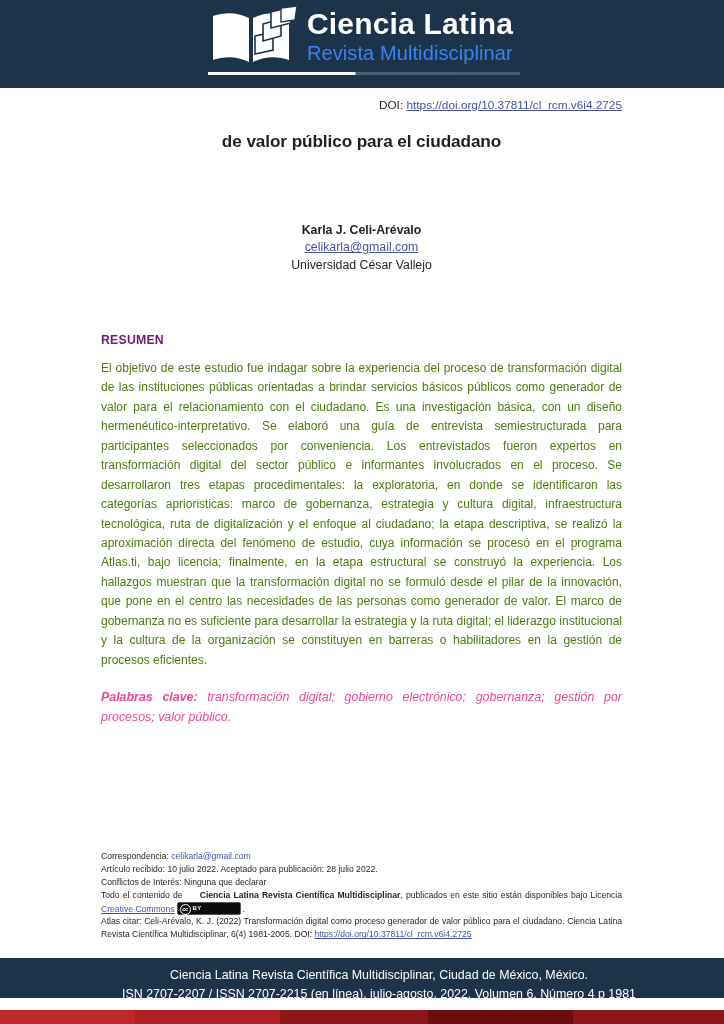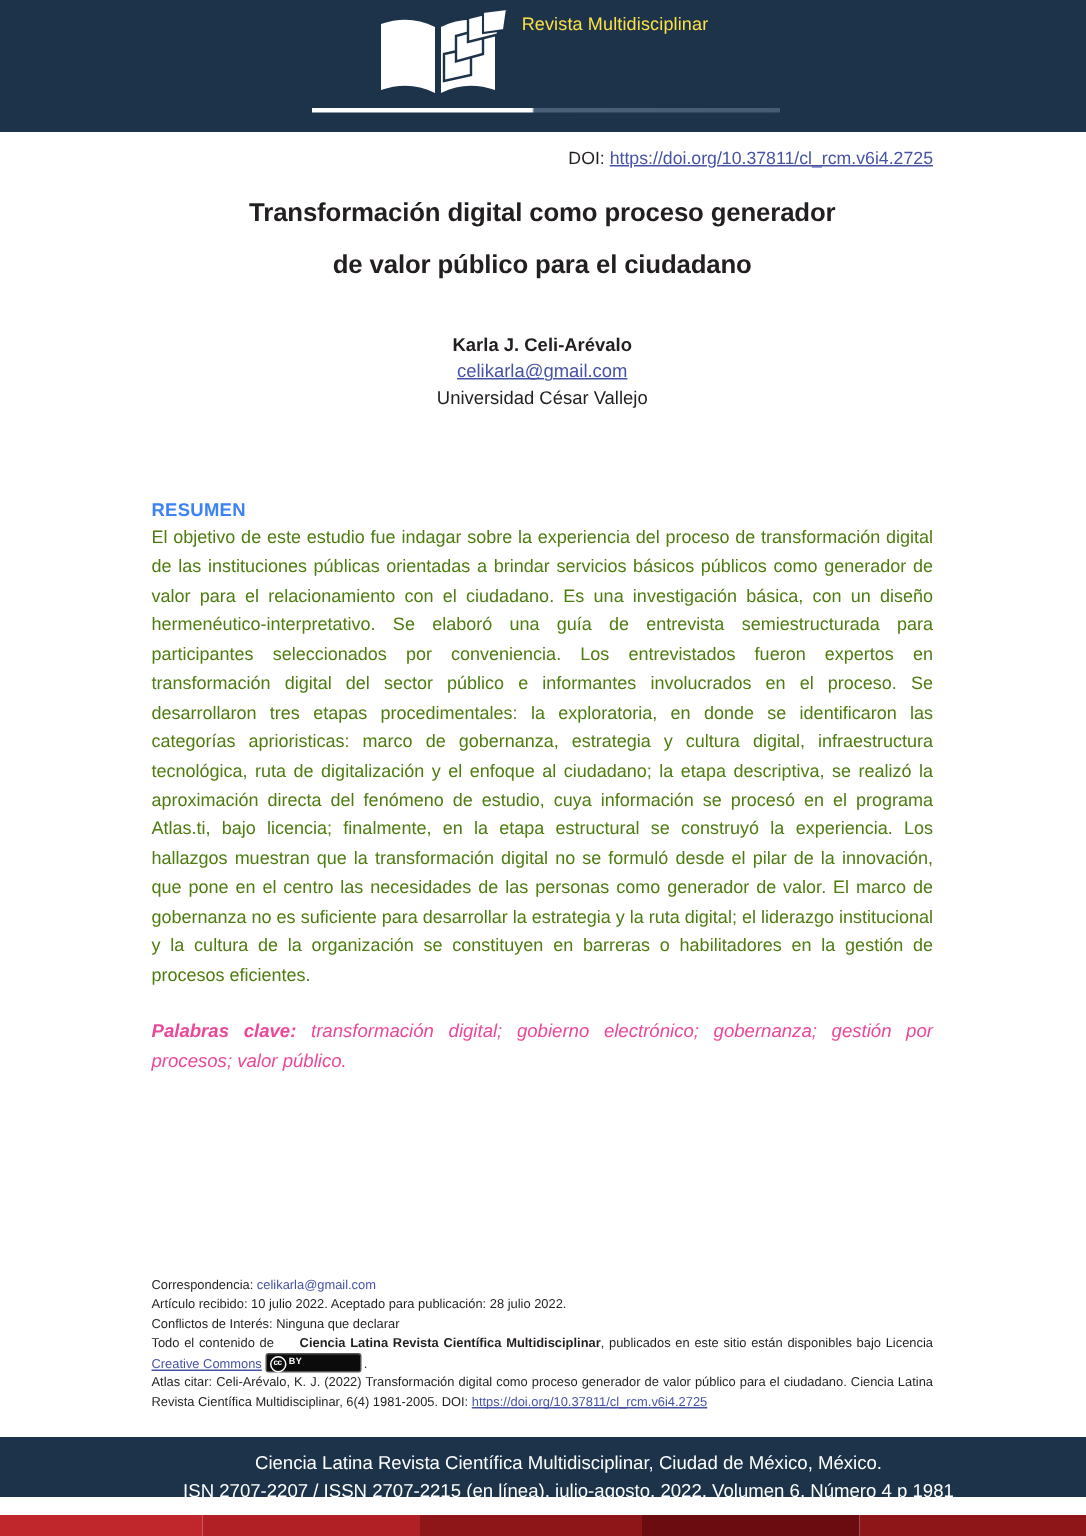--- a/index.html
+++ b/index.html
@@ -46,22 +46,22 @@
     padding-top: 2px;
   }
   .logo-title {
     color: #ffffff;
     font-size: 30px;
     font-weight: bold;
     line-height: 1.05;
     letter-spacing: 0.2px;
   }
   .logo-sub {
-    color: #fde047;
-    font-size: 12px;
+    color: #3b82f6;
+    font-size: 20px;
     font-weight: normal;
     line-height: 1.2;
     margin-top: 1px;
     letter-spacing: 0.1px;
   }
   .logo-rule {
     position: absolute;
     left: 208px;
     top: 72px;
     width: 312px;
@@ -123,22 +123,22 @@
   
   .abstract-block {
     position: absolute;
     left: 101px;
     top: 333px;
     width: 521px;
   }
   .section-heading {
     font-size: 12.3px;
     font-weight: bold;
-    color: #3b82f6;
-    margin-bottom: 2px;
+    color: #701a75;
+    margin-bottom: 12px;
     letter-spacing: 0.2px;
   }
   .abstract-text {
     font-size: 12px;
     line-height: 1.62;
     text-align: justify;
     color: #4d7c0f;
   }
   .keywords {
     margin-top: 17px;
@@ -249,33 +249,33 @@
       <path d="M42 12 C54 6, 66 6, 78 10 L78 54 C66 50, 54 50, 42 56 Z" fill="#ffffff"></path>
 
       <rect x="38" y="11" width="4" height="46" fill="#1d3349"></rect>
 
       <path d="M44 30 L62 26 L62 44 L44 48 Z" fill="#ffffff" stroke="#1d3349" stroke-width="1.6"></path>
       <path d="M52 18 L70 13 L70 30 L52 35 Z" fill="#ffffff" stroke="#1d3349" stroke-width="1.6"></path>
       <path d="M60 6 L80 1 L80 17 L60 22 Z" fill="#ffffff" stroke="#1d3349" stroke-width="1.6"></path>
       <path d="M70 2 L86 0 L84 14 L70 16 Z" fill="#ffffff" stroke="#1d3349" stroke-width="1.4"></path>
     </svg>
     <div class="logo-text">
+      <div class="logo-title">Ciencia Latina</div>
       <div class="logo-sub">Revista Multidisciplinar</div>
     </div>
   </div>
   <div class="logo-rule"></div>
 </div>
 
 <div class="doi-line">
   <span>DOI:</span>
   <span class="lnk">https://doi.org/10.37811/cl_rcm.v6i4.2725</span>
 </div>
 
 <div class="title-block">
-  <div class="title-line">Transformación digital como proceso generador</div>
   <div class="title-line">de valor público para el ciudadano</div>
 </div>
 
 <div class="author-block">
   <div class="author-name">Karla J. Celi-Arévalo</div>
   <div><span class="lnk">celikarla@gmail.com</span></div>
   <div>Universidad César Vallejo</div>
 </div>
 
 <div class="abstract-block">

